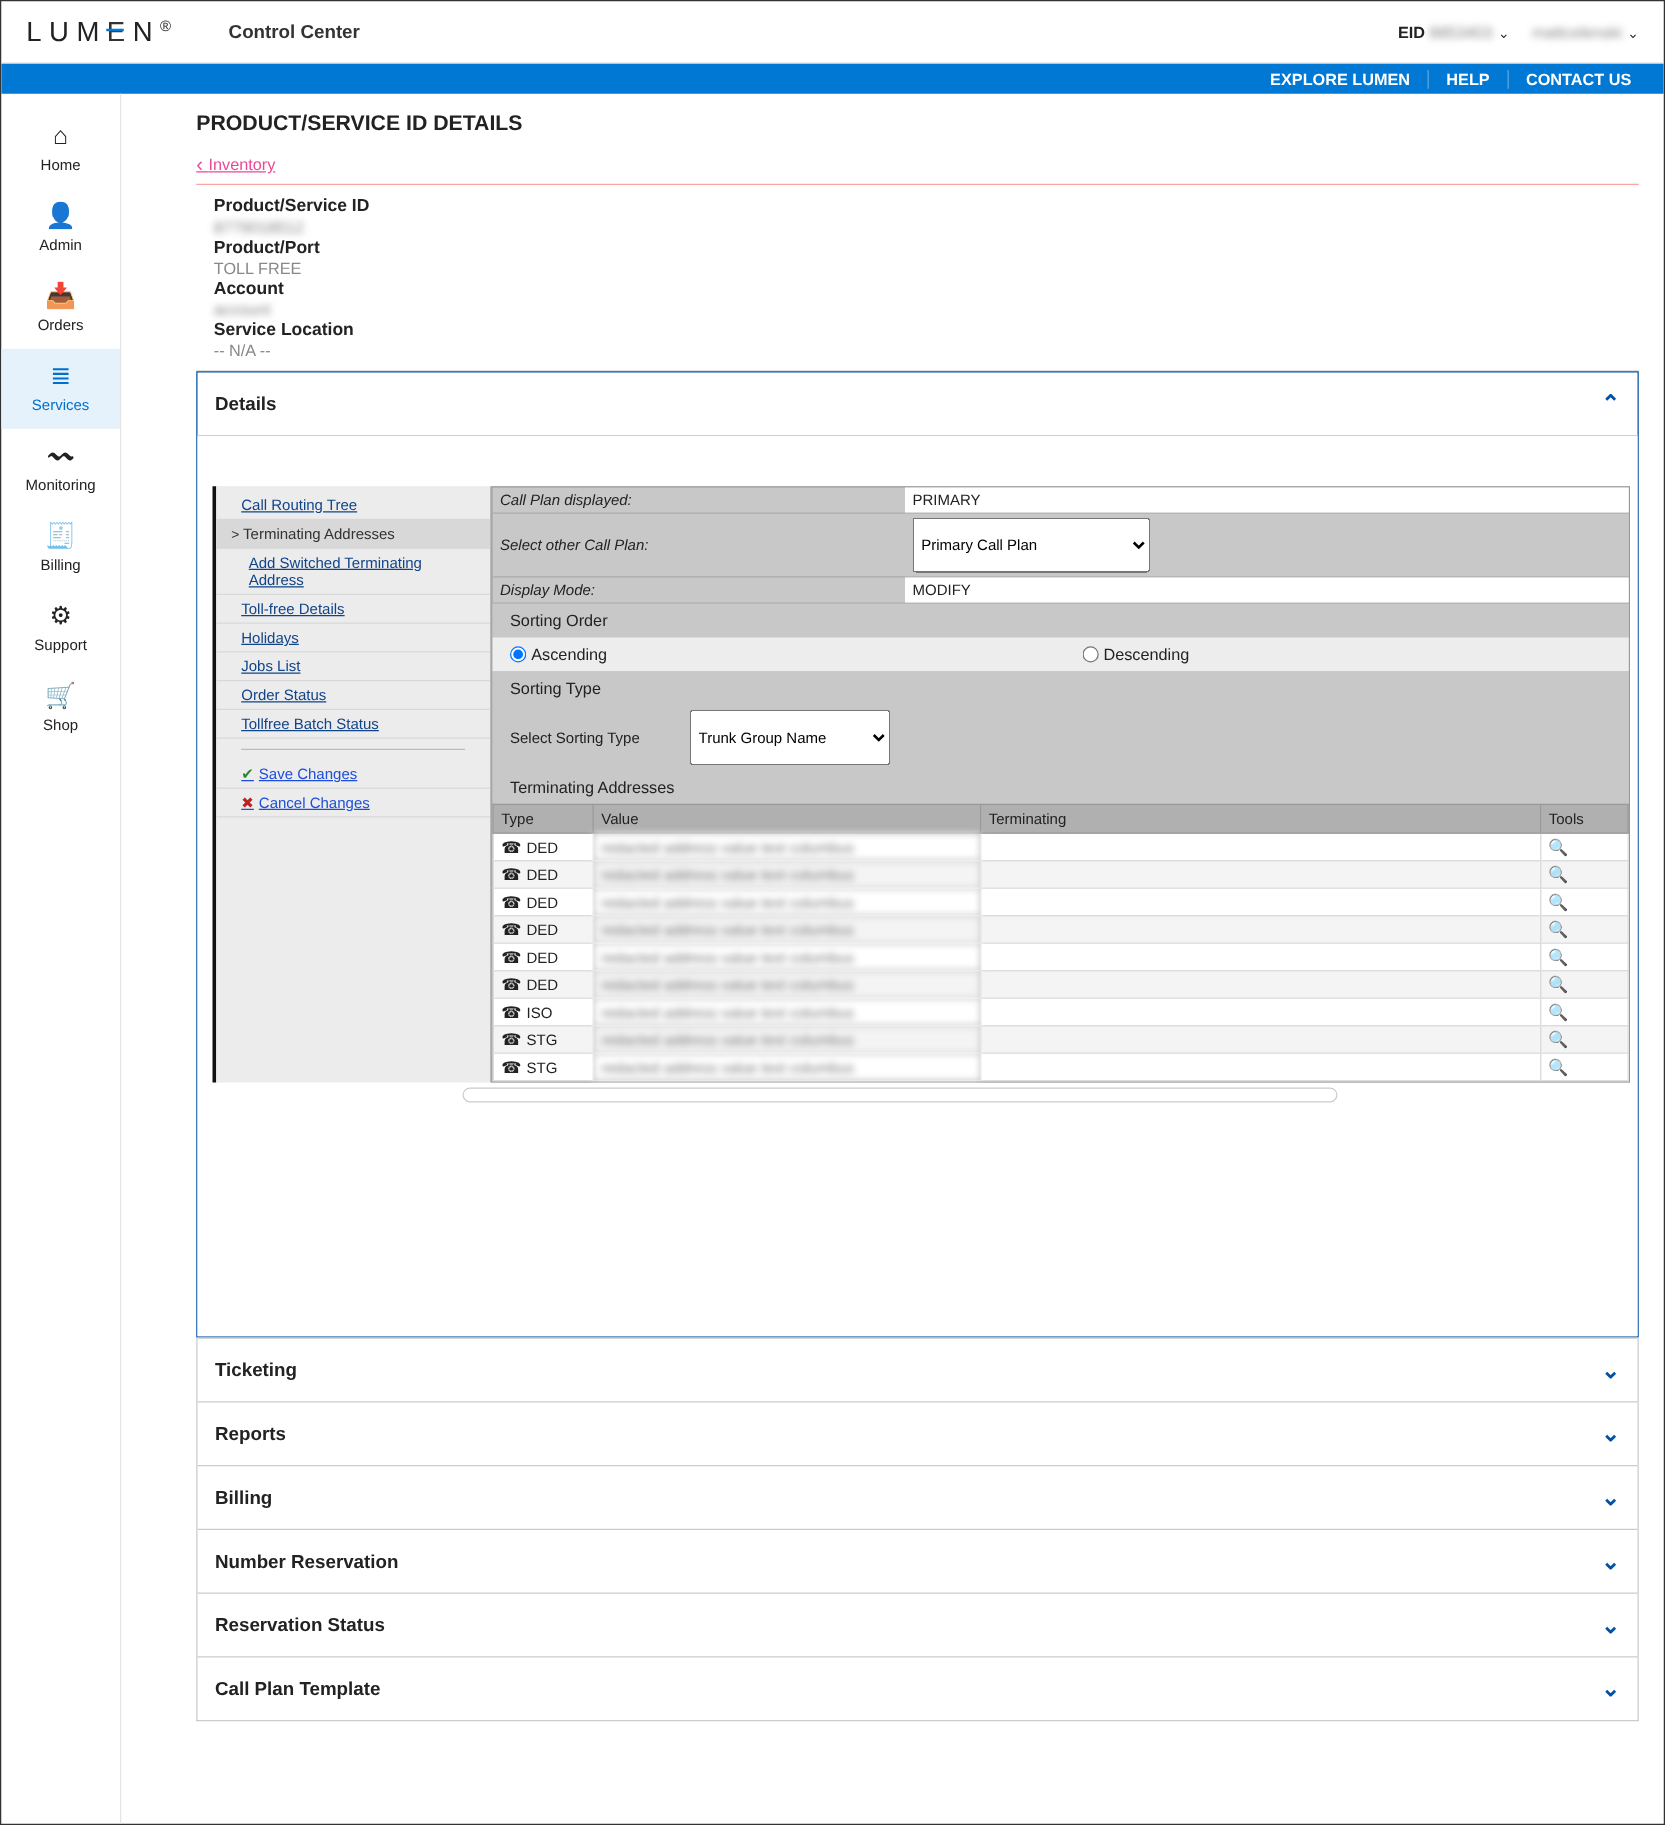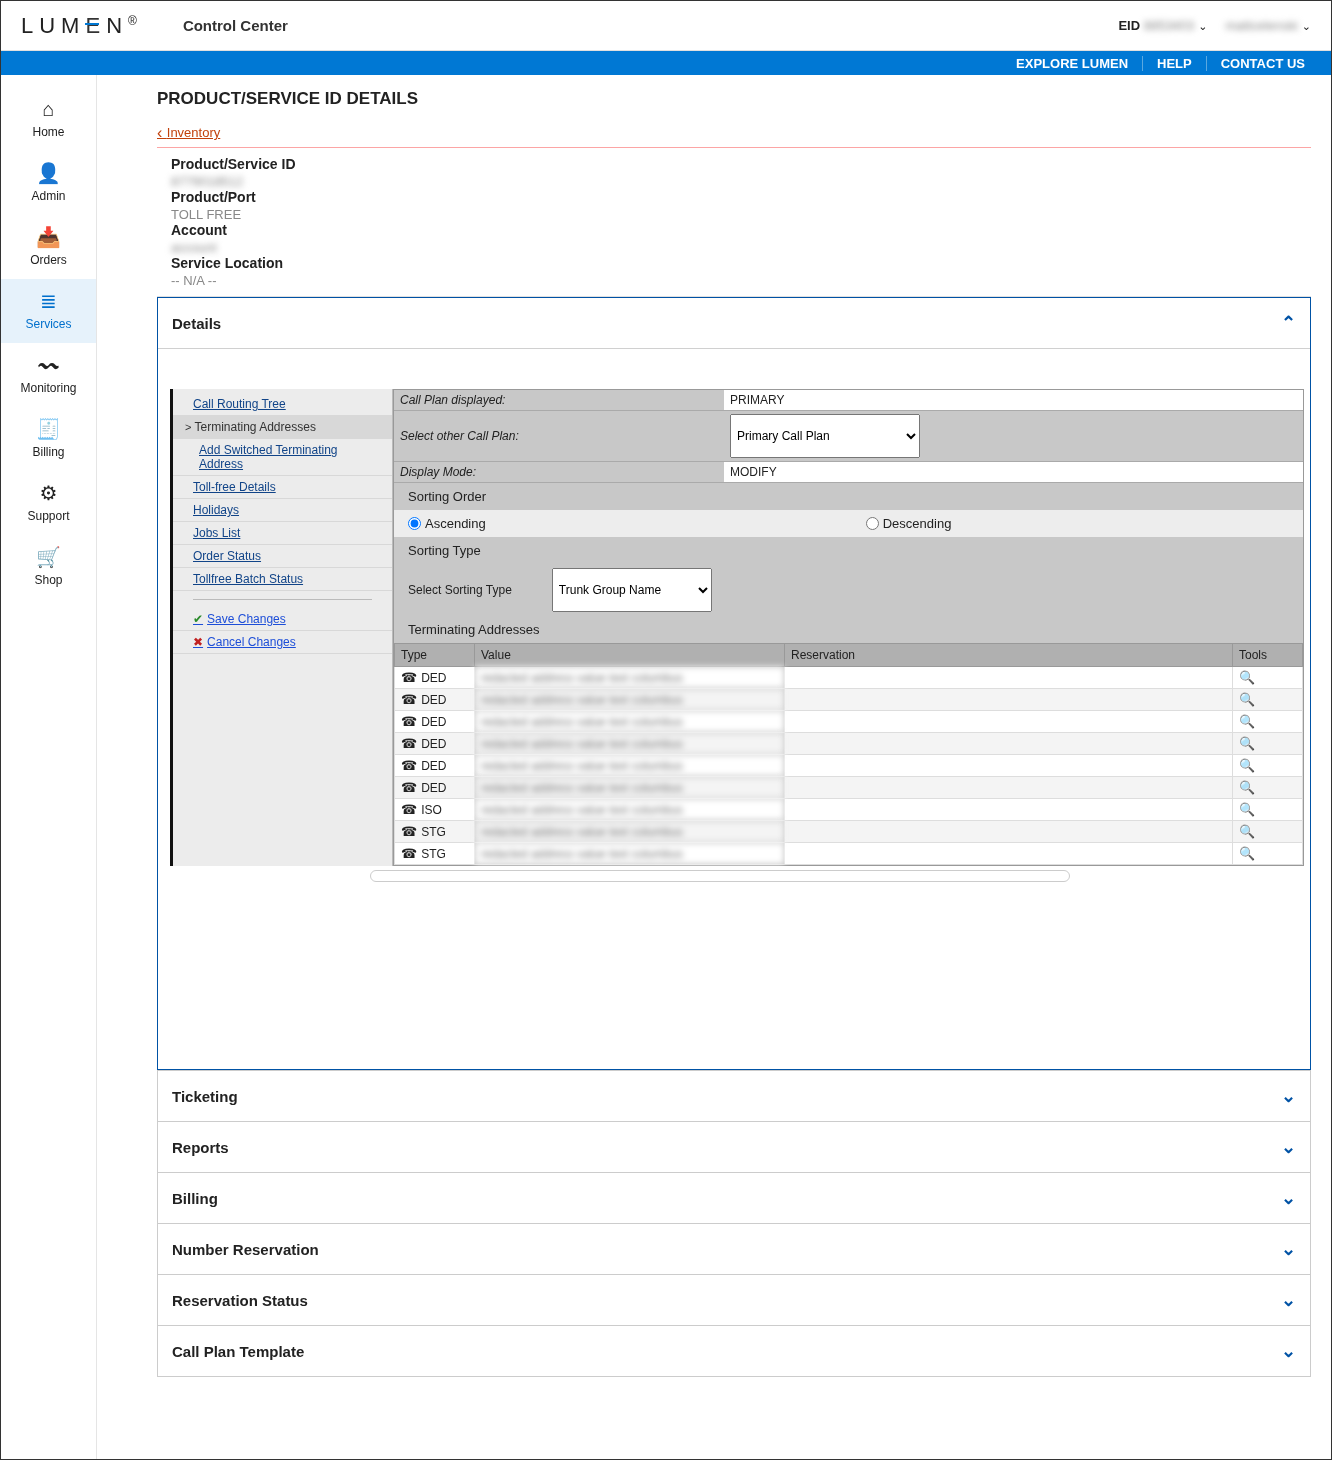--- a/index.html
+++ b/index.html
@@ -17,21 +17,21 @@
 .bluebar { background: #0078d4; height: 24px; display: flex; justify-content: flex-end; align-items: center; padding: 0 12px; gap: 0; text-align: center; }
 .bluebar a { color: #fff; font-weight: 700; font-size: 13px; text-decoration: none; padding: 0 14px; border-left: 1px solid #5ba8e0; }
 .bluebar a:first-child { border-left: none; }
 .body { display: flex; height: calc(100% - 74px); }
 .sidenav { width: 96px; border-right: 1px solid #e5e5e5; padding-top: 12px; }
 .nav-item { display: flex; flex-direction: column; align-items: center; padding: 12px 4px; font-size: 12px; gap: 6px; cursor: pointer; }
 .nav-item.active { background: #e6f2fb; color: #0070cc; }
 .nav-icon { font-size: 20px; line-height: 1; }
 .main { flex: 1; padding: 14px 20px 20px 60px; overflow-y: auto; }
 .page-title { font-size: 17px; font-weight: 700; margin-bottom: 14px; }
-.back-link { color: #c2410c; font-size: 13px; text-decoration: underline; cursor: pointer; margin-bottom: 6px; display: block; }
+.back-link { color: #ec4899; font-size: 13px; text-decoration: underline; cursor: pointer; margin-bottom: 6px; display: block; }
 .back-link::before { content: "‹ "; font-size: 16px; position: relative; top: 1px; }
 .summary { border-top: 1px solid #fca5a5; border-bottom: 1px solid #e0e0e0; display: flex; padding: 8px 6px 8px 14px; flex-direction: column; }
 .summary-col { width: 230px; }
 .summary-col .lab { font-weight: 700; font-size: 14px; }
 .summary-col .val { color: #888; font-size: 13px; margin-top: 2px; }
 .panel-wrap { border: 1px solid #0052a5; margin-top: 0; }
 .panel-head { padding: 14px 14px; font-weight: 700; font-size: 15px; display: flex; justify-content: space-between; align-items: center; border-bottom: 1px solid #d0d0d0; cursor: pointer; }
 .panel-head .chev2 { color: #0052a5; font-size: 18px; font-weight: 900; }
 .details-body { background: #fff; padding: 40px 6px 6px 12px; min-height: 720px; position: relative; }
 .details-inner { display: flex; border-left: 3px solid #111; margin-left: 0; min-height: 388px; }
@@ -197,21 +197,21 @@
                 <span>Select Sorting Type</span>
                 <select style="width:160px"><option>Trunk Group Name</option></select>
               </div>
 
               <div class="ta-head">Terminating Addresses</div>
               <table class="tbl">
                 <thead>
                     <tr>
                   <th style="width:80px">Type</th>
                   <th style="width:310px">Value</th>
-                  <th>Reservation</th>
+                  <th>Terminating</th>
                   <th style="width:70px">Tools</th>
                 </tr>
                   </thead>
                 <tbody id="ta-body">
                     <tr>
                       <td class="phone-ic">DED</td>
                       <td class="blurcell">redacted address value text columbus</td>
                       <td></td>
                       <td><span class="mag">🔍</span></td>
                     </tr>

